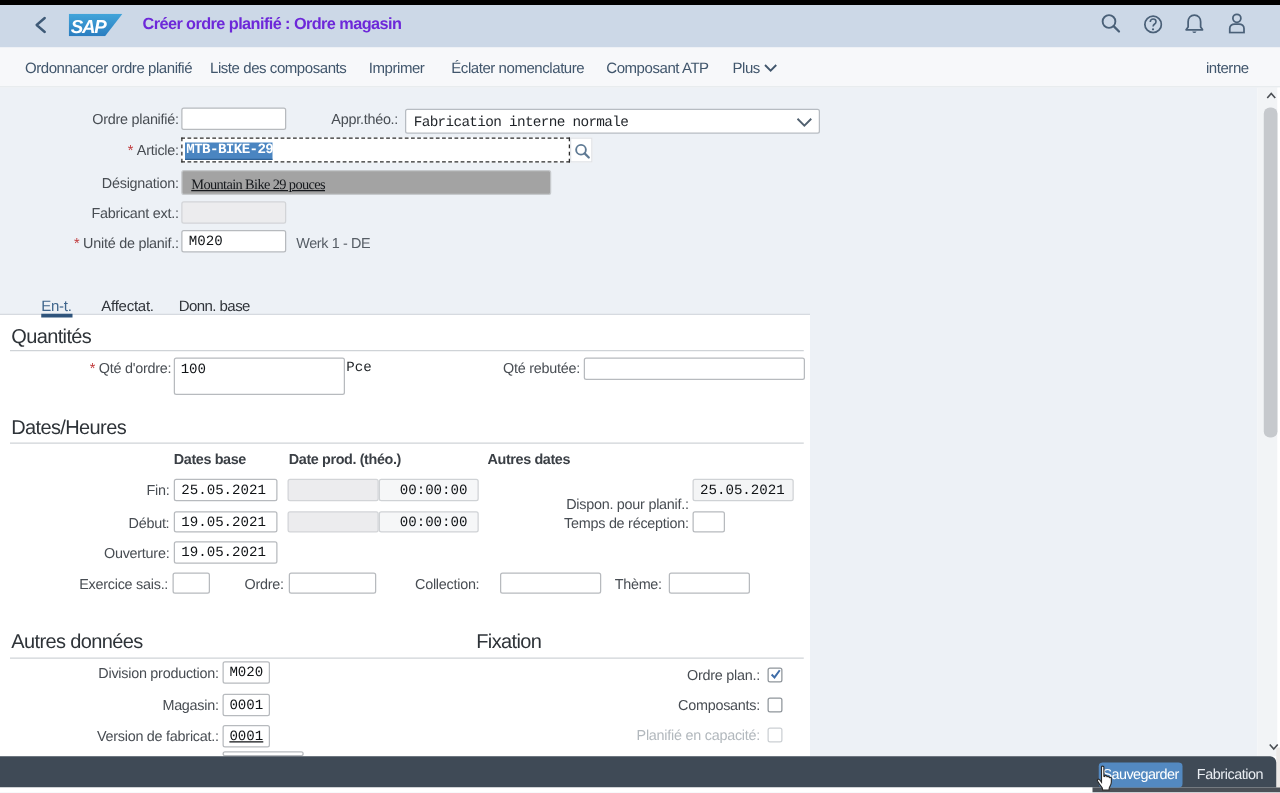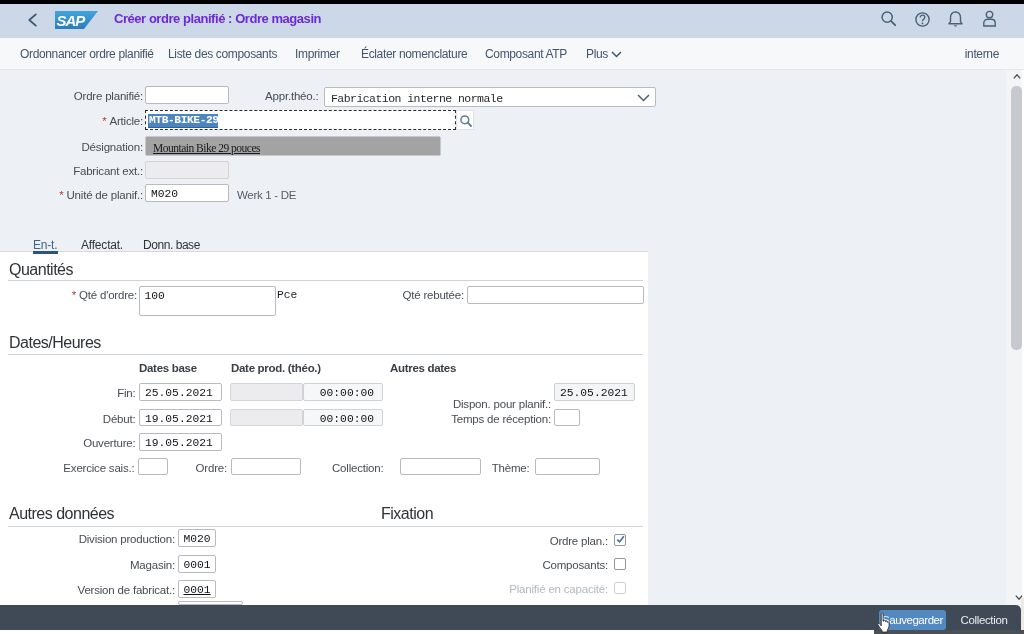--- a/index.html
+++ b/index.html
@@ -192,16 +192,16 @@
   </svg>
   <div class="abs" style="left:1010.5px;top:86px;width:11px;height:264px;background:#c6c9cd;border-radius:5px"></div>
   <svg class="abs" style="left:1015px;top:593.5px" width="8" height="7" viewBox="0 0 8 7">
     <path d="M0.8 1.6 L4 5.2 L7.2 1.6" fill="none" stroke="#4b4f54" stroke-width="1.3"></path>
   </svg>
   <div class="abs" style="left:1021px;top:598px;width:3px;height:36px;background:#ece9e7"></div>
   <div class="abs" id="footer"></div>
   <div class="abs" style="left:0;top:629.5px;width:874px;height:4.5px;background:#fff"></div>
   <div class="abs" style="left:874px;top:629.5px;width:150px;height:4.5px;background:#4b5057"></div>
   <div class="abs" id="savebtn">Sauvegarder</div>
-  <div class="abs" id="interr">Collection</div>
+  <div class="abs" id="interr">Fabrication</div>
   <svg class="abs" style="left:876px;top:612px" width="18" height="22" viewBox="0 0 18 22">
     <path d="M5.2 1.6 c0-1 1.9-1 1.9 0 V9 l0.6 0.15 c0-1.1 1.8-1.1 1.85 0 l0.1 0.5 c0.25-0.9 1.7-0.75 1.75 0.2 l0.08 0.55 c0.3-0.8 1.6-0.6 1.6 0.35 V13.5 c0 2.2-1 3.2-1.6 4.6 l-0.3 2 h-5 l-0.4-1.8 c-0.8-1.3-1.9-2.3-3-4.2 -0.5-0.85-1.5-1.9-0.5-2.6 0.7-0.5 1.6 0.3 2.2 1.3 l0.72 1 z" fill="#ffffff" stroke="#2a2a2a" stroke-width="0.9"></path>
   </svg>
 
 </body></html>

